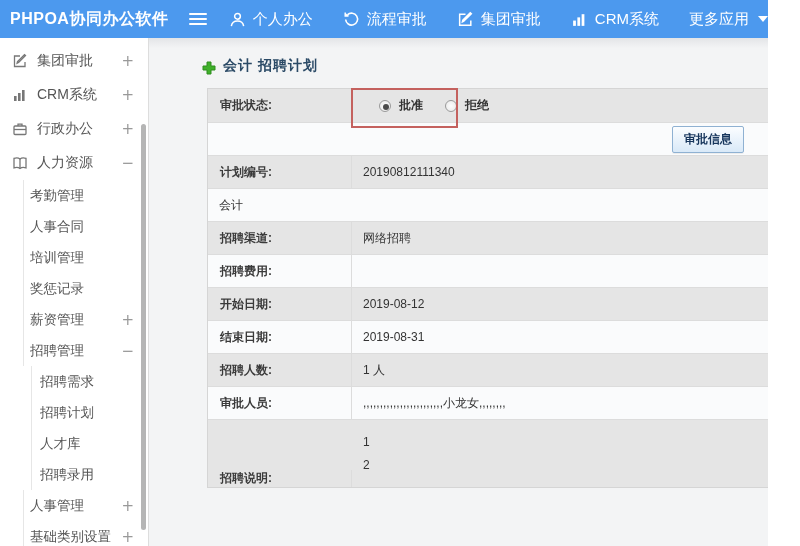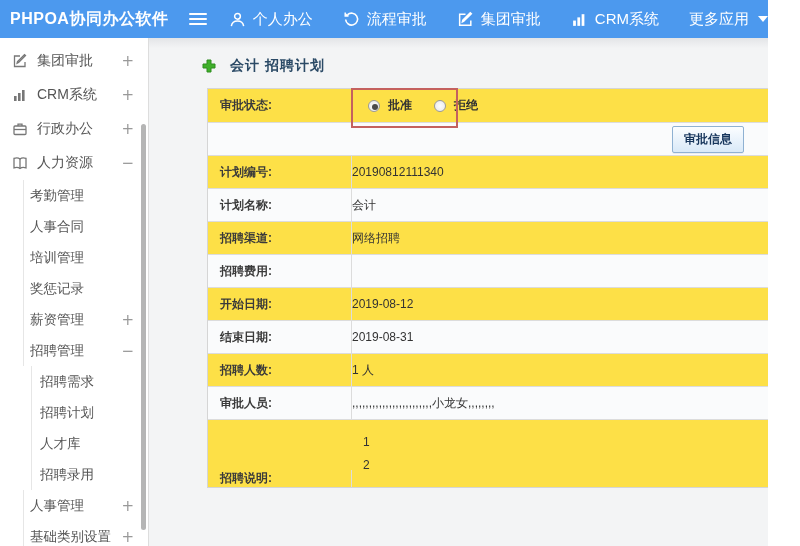--- a/index.html
+++ b/index.html
@@ -29,32 +29,32 @@
   .lvl1 .ico { width:16px; height:16px; margin-right:9px; flex:none; }
   .lvl1 .ico svg { display:block; }
   .lvl2 { font-size:13.5px; margin-left:23px; border-left:1px solid #e6e6e6; padding:6.5px 0 6.5px 6px; }
   .lvl3 { font-size:13.5px; margin-left:31px; border-left:1px solid #e6e6e6; padding:6.5px 0 6.5px 8px; }
   .sb-thumb { position:absolute; right:2px; top:86px; width:5px; height:406px; background:#b5b5b5; border-radius:3px; }
 
   
   .content { flex:1; background:#f3f4f5; position:relative; }
   .content::before { content:""; position:absolute; top:0; left:0; right:0; height:10px;
                      background:linear-gradient(#e3e5e7,#f3f4f5); }
-  .page-title { position:absolute; left:53px; top:19px; display:flex; align-items:center; gap:14px; }
+  .page-title { position:absolute; left:53px; top:19px; display:flex; align-items:flex-end; gap:7px; }
   .page-title .txt { font-size:14px; font-weight:bold; color:#2b4a66; letter-spacing:1px; }
 
   
   .detail { position:absolute; left:58px; top:50px; width:584px; background:#fff;
             border:1px solid #d5d5d5; font-size:12px; color:#333; }
-  .row { display:flex; align-items:stretch; border-bottom:1px solid #dcdcdc; min-height:33px; background:#fde047; }
+  .row { display:flex; align-items:stretch; border-bottom:1px solid #dcdcdc; min-height:33px; background:#e5e5e5; }
   .row:nth-child(even) { background:#fafbfc; }
   .row:last-child { border-bottom:none;align-items:flex-end; }
   .cell-label { width:144px; flex:none; display:flex; align-items:center; padding-left:12px;
                 border-right:1px solid #dcdcdc; font-weight:bold; color:#3a3a3a; }
-  .cell-value { flex:1; display:flex; align-items:center; position:relative; }
+  .cell-value { flex:1; display:flex; align-items:center; padding-left:11px; position:relative; }
   .status-row { min-height:34px; }
   .btn-row { justify-content:flex-end; align-items:center; padding-right:46px; min-height:33px; }
   .multi-row .cell-value { display:block; padding:6px 0 6px 11px; }
   .multi-row .cell-value p { margin:9px 0; }
   .link { color:#1e7ad4; font-weight:bold; text-decoration:none; cursor:pointer; }
 
   .approve-btn { font-family:Liberation Sans, sans-serif; font-size:12px; font-weight:bold; color:#16355c; cursor:pointer;
                  background:linear-gradient(#fbfdff,#d9e9f8); border:1px solid #8fb1d2; border-radius:2px;
                  padding:4px 11px; box-shadow:0 1px 0 rgba(0,0,0,.06); }
 
@@ -257,21 +257,20 @@
         <div class="row btn-row">
           <button class="approve-btn">审批信息</button>
         </div>
 
         <div class="row">
           <div class="cell-label">计划编号:</div>
           <div class="cell-value">20190812111340</div>
         </div>
 
         <div class="row">
-          <div class="cell-label">计划名称:</div>
           <div class="cell-value">会计</div>
         </div>
 
         <div class="row">
           <div class="cell-label">招聘渠道:</div>
           <div class="cell-value">网络招聘</div>
         </div>
 
         <div class="row">
           <div class="cell-label">招聘费用:</div>

